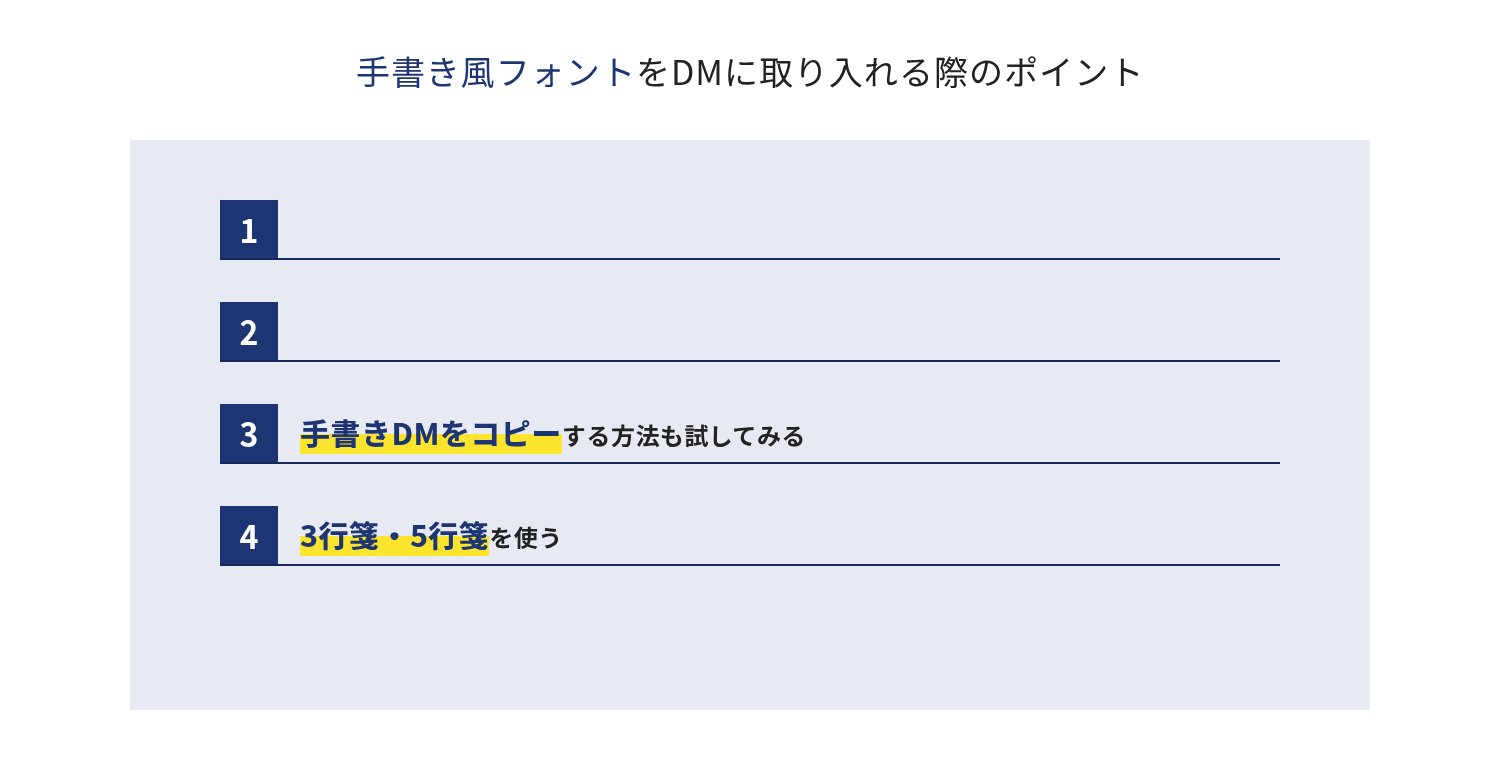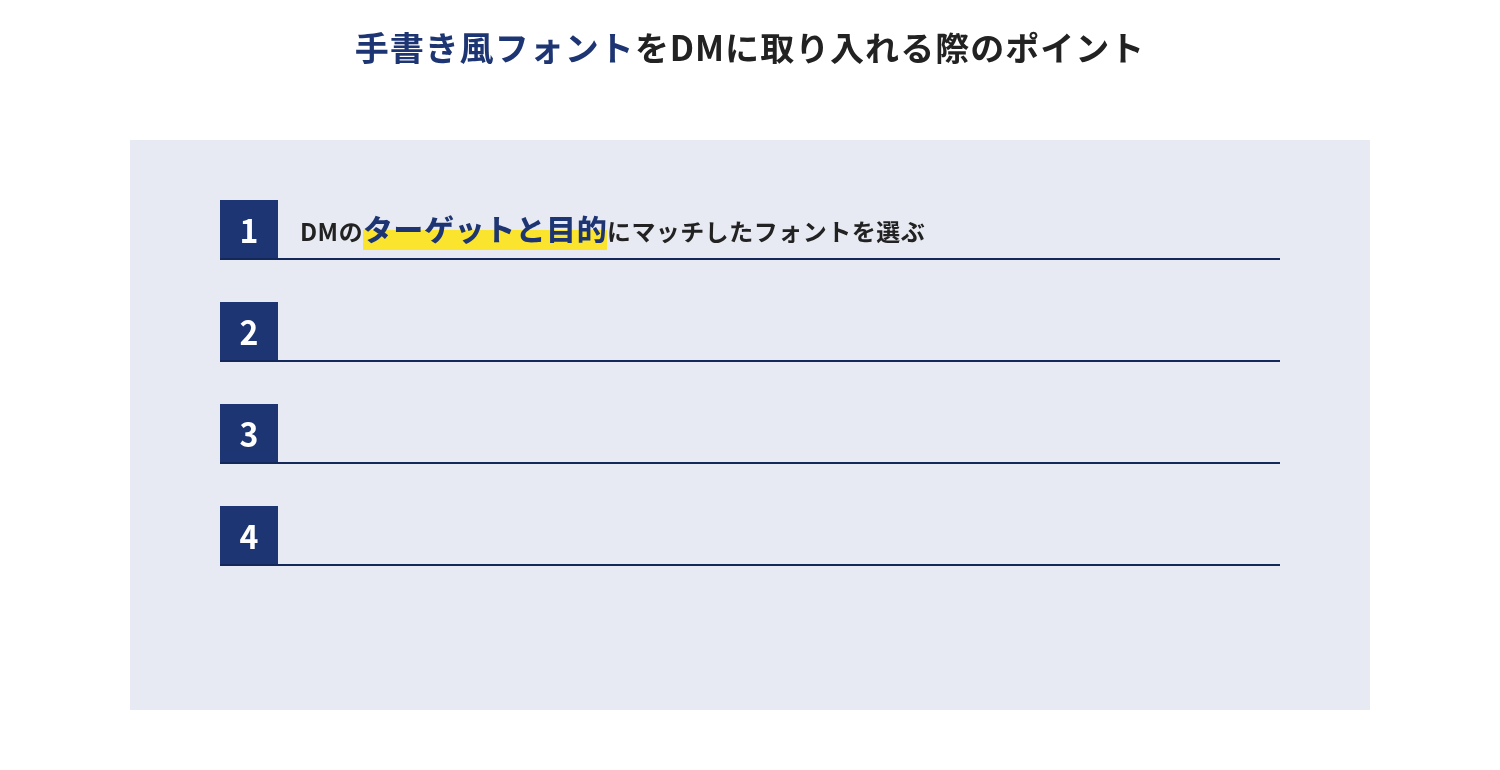--- a/index.html
+++ b/index.html
@@ -19,23 +19,23 @@
     font-family: "Hiragino Kaku Gothic ProN", "Yu Gothic", "Meiryo", "Noto Sans JP", sans-serif;
     color: var(--body-text);
   }
   .page {
     width: 1500px;
     height: 770px;
     position: relative;
   }
   .title {
     text-align: center;
-    padding-top: 22px;
+    padding-top: 46px;
     font-size: 34px;
-    font-weight: 700;
+    font-weight: 400;
     letter-spacing: 0.03em;
   }
   .title .accent {
     color: var(--navy);
   }
   .panel {
     position: absolute;
     left: 130px;
     top: 140px;
     width: 1240px;
@@ -85,32 +85,35 @@
 <div class="page">
 
   <div class="title">
     <span class="accent">手書き風フォント</span><span>をDMに取り入れる際のポイント</span>
   </div>
 
   <div class="panel">
 
     <div class="item-row">
       <div class="num-box">1</div>
-      <div class="item-text">
-        <span>DMの</span><span class="hl">ターゲットと目的</span><span>にマッチしたフォントを選ぶ</span>
-      </div>
     </div>
 
     <div class="item-row">
       <div class="num-box">2</div>
     </div>
 
     <div class="item-row">
       <div class="num-box">3</div>
+      <div class="item-text">
+        <span></span><span class="hl">手書きDMをコピー</span><span>する方法も試してみる</span>
+      </div>
     </div>
 
     <div class="item-row" style="margin-bottom:0;">
       <div class="num-box">4</div>
+      <div class="item-text">
+        <span></span><span class="hl">3行箋・5行箋</span><span>を使う</span>
+      </div>
     </div>
 
   </div>
 
 </div>
 
 </body></html>

